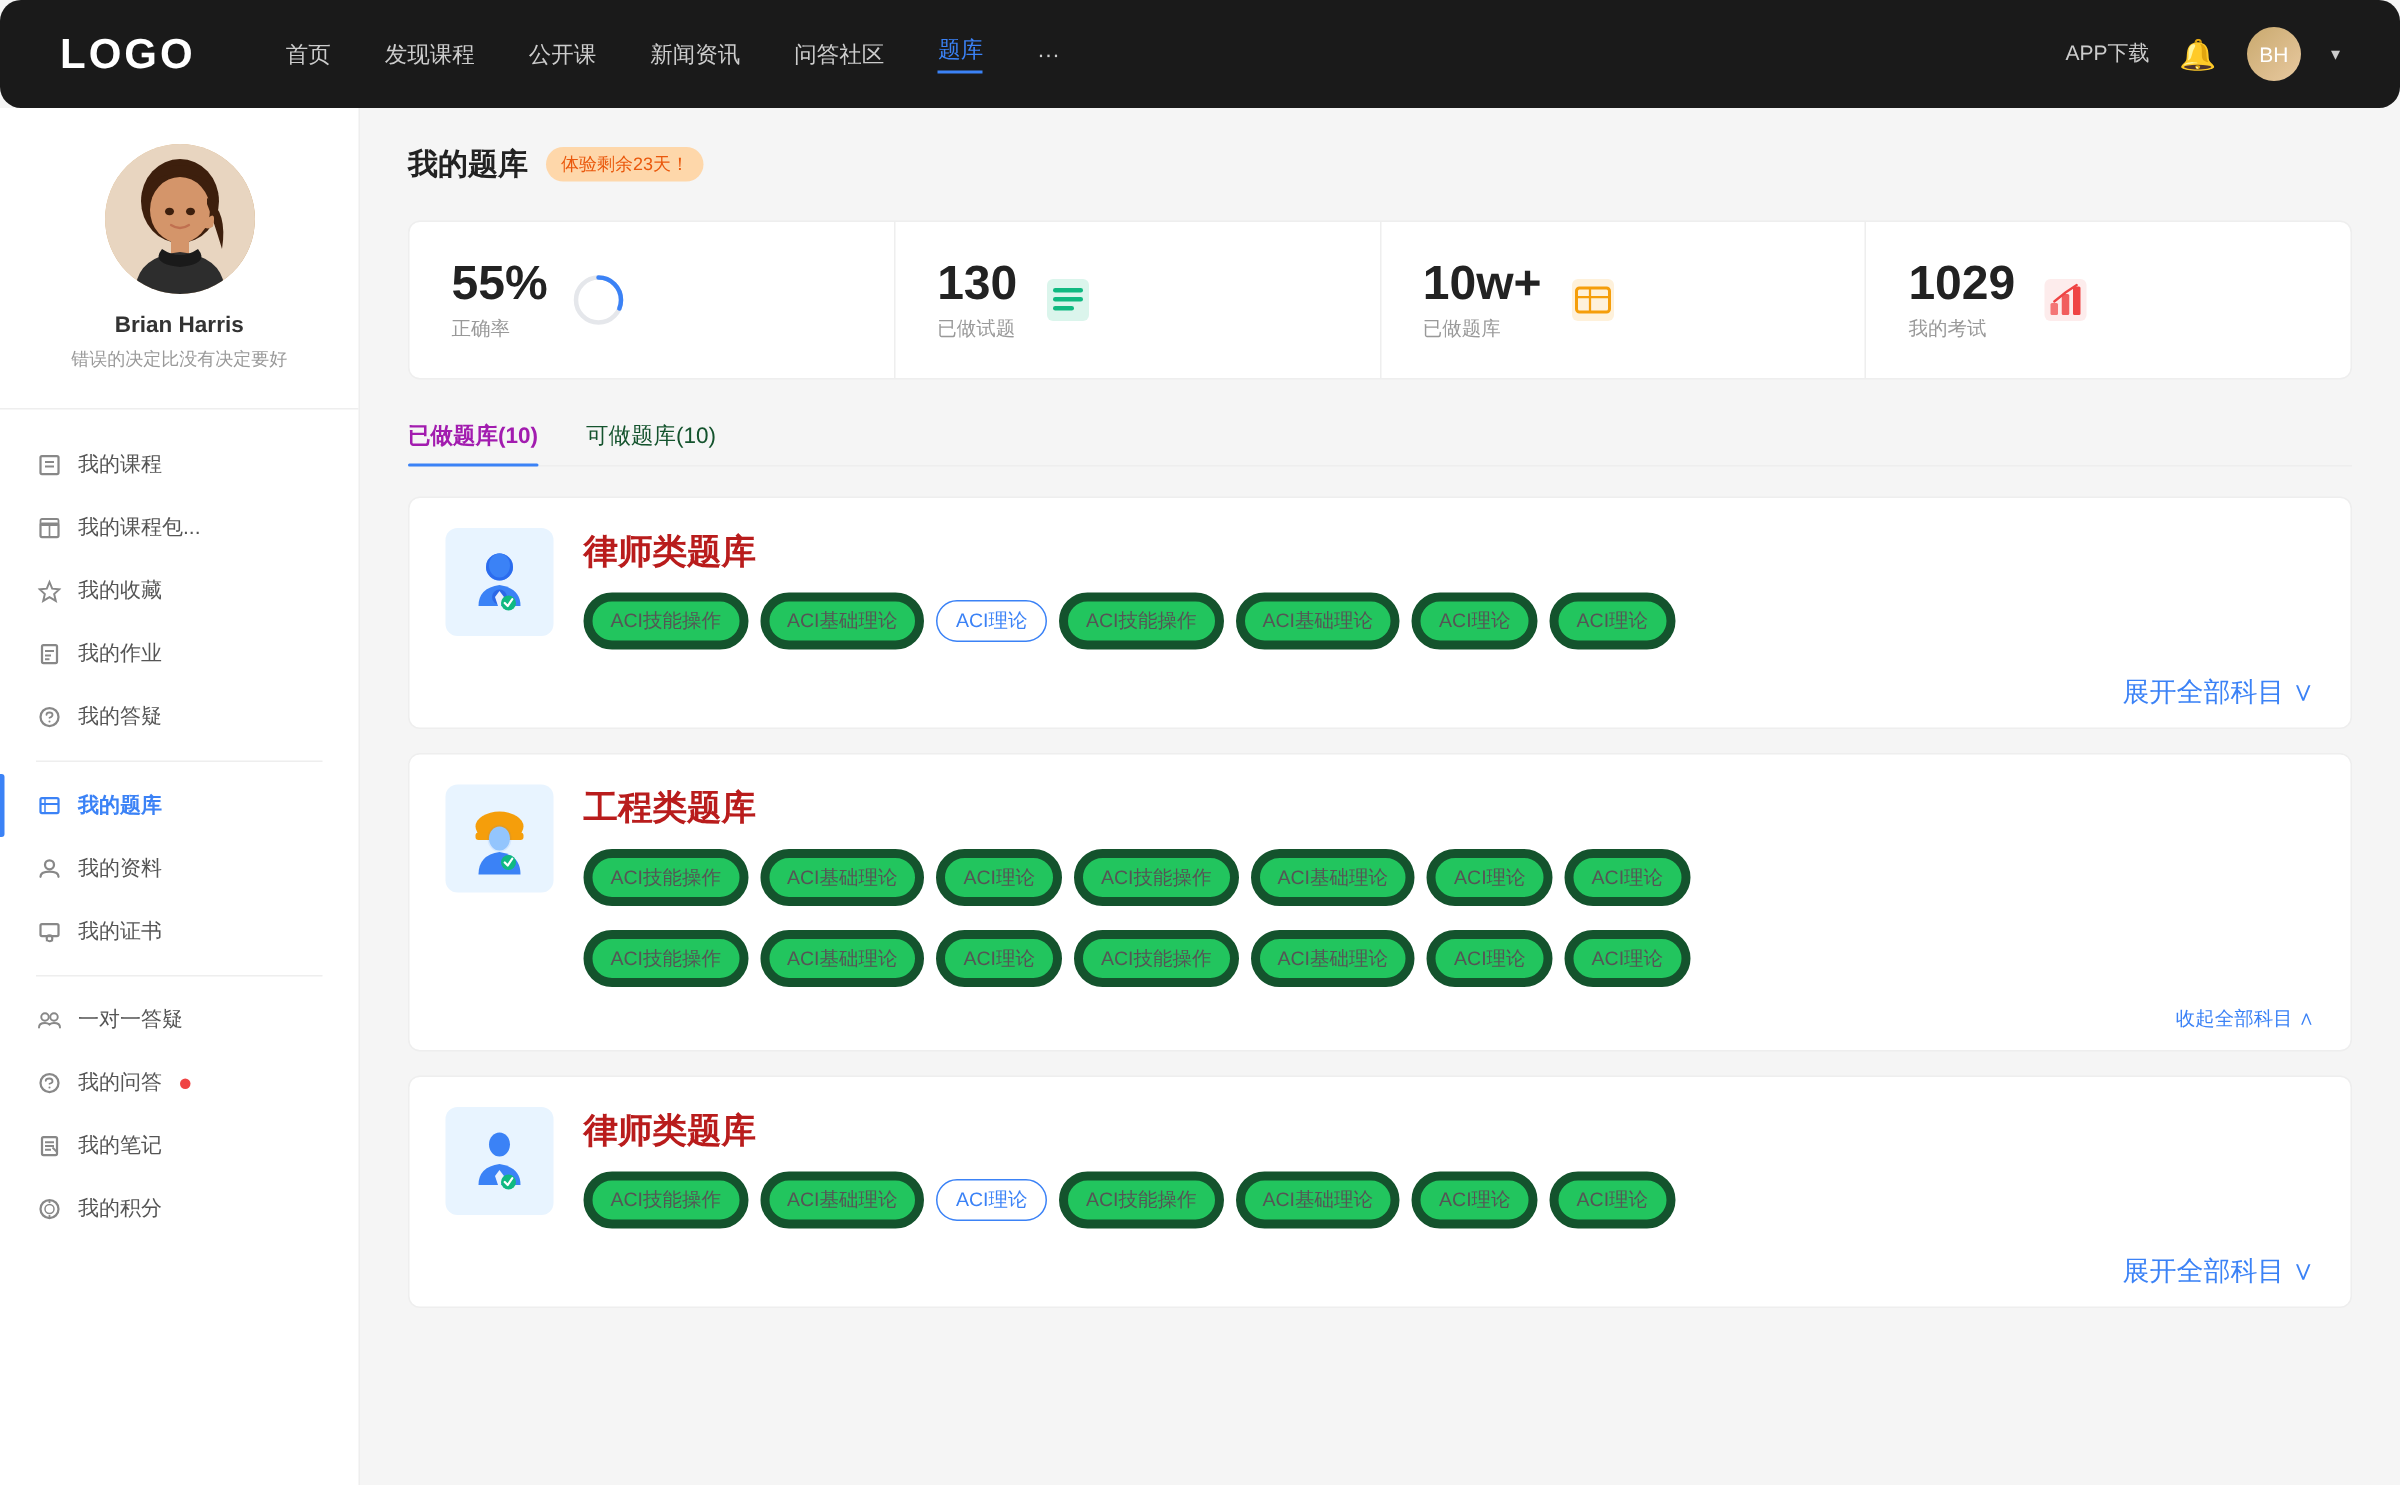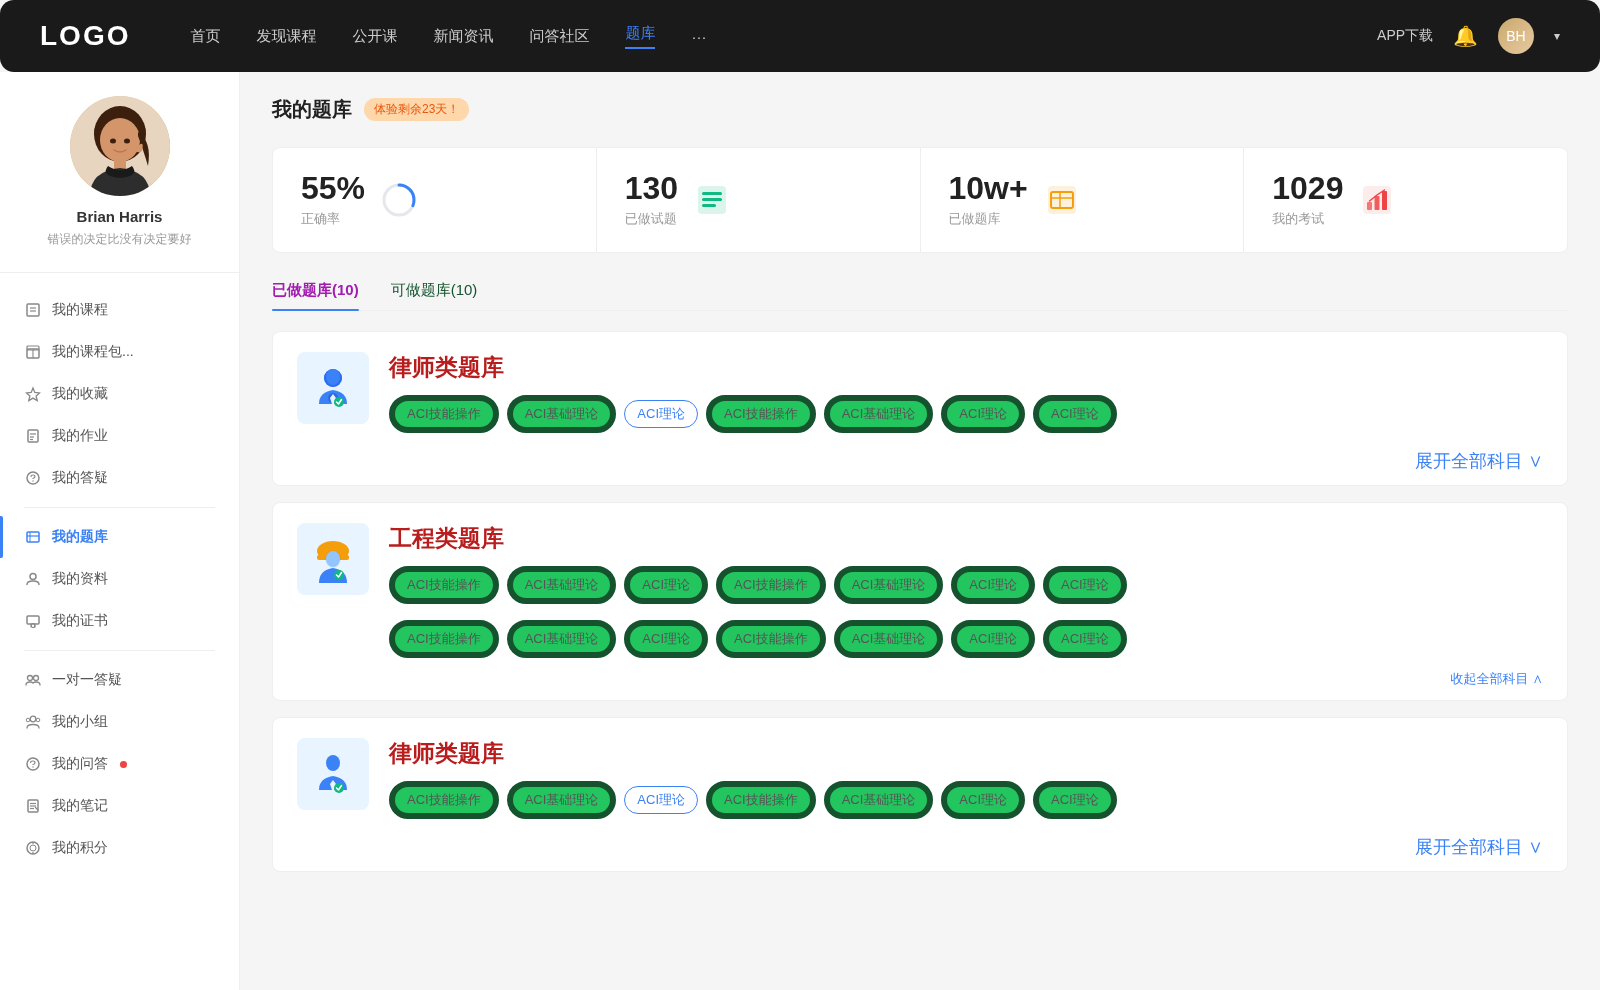--- a/index.html
+++ b/index.html
@@ -480,31 +480,20 @@
               <circle cx="5" cy="6" r="2.5" stroke="#888" stroke-width="1.3" fill="none"></circle>
               <circle cx="11" cy="6" r="2.5" stroke="#888" stroke-width="1.3" fill="none"></circle>
               <path d="M1 13 Q1 10 5 10 Q7 10 8 11 Q9 10 11 10 Q15 10 15 13" stroke="#888" stroke-width="1.3" fill="none" stroke-linecap="round"></path>
             </svg>
         </span>
         <span>一对一答疑</span>
       </div>
       <div class="sidebar-item">
         <span class="icon">
           <svg width="16" height="16" viewBox="0 0 16 16" fill="none">
-              <circle cx="8" cy="5" r="2.8" stroke="#888" stroke-width="1.3" fill="none"></circle>
-              <path d="M2 14 Q2 10.5 8 10.5 Q14 10.5 14 14" stroke="#888" stroke-width="1.3" fill="none" stroke-linecap="round"></path>
-              <circle cx="3" cy="6" r="1.8" stroke="#888" stroke-width="1" fill="none"></circle>
-              <circle cx="13" cy="6" r="1.8" stroke="#888" stroke-width="1" fill="none"></circle>
-            </svg>
-        </span>
-        <span>我的小组</span>
-      </div>
-      <div class="sidebar-item">
-        <span class="icon">
-          <svg width="16" height="16" viewBox="0 0 16 16" fill="none">
               <circle cx="8" cy="8" r="6" stroke="#888" stroke-width="1.5" fill="none"></circle>
               <path d="M5.5 6.5 Q5.5 5 8 5 Q10 5 10 6.8 Q10 8 8 8.5" stroke="#888" stroke-width="1.2" fill="none" stroke-linecap="round"></path>
               <circle cx="8" cy="11" r="0.7" fill="#888"></circle>
             </svg>
         </span>
         <span>我的问答</span>
         <span class="badge-dot"></span>
       </div>
       <div class="sidebar-item">
         <span class="icon">

